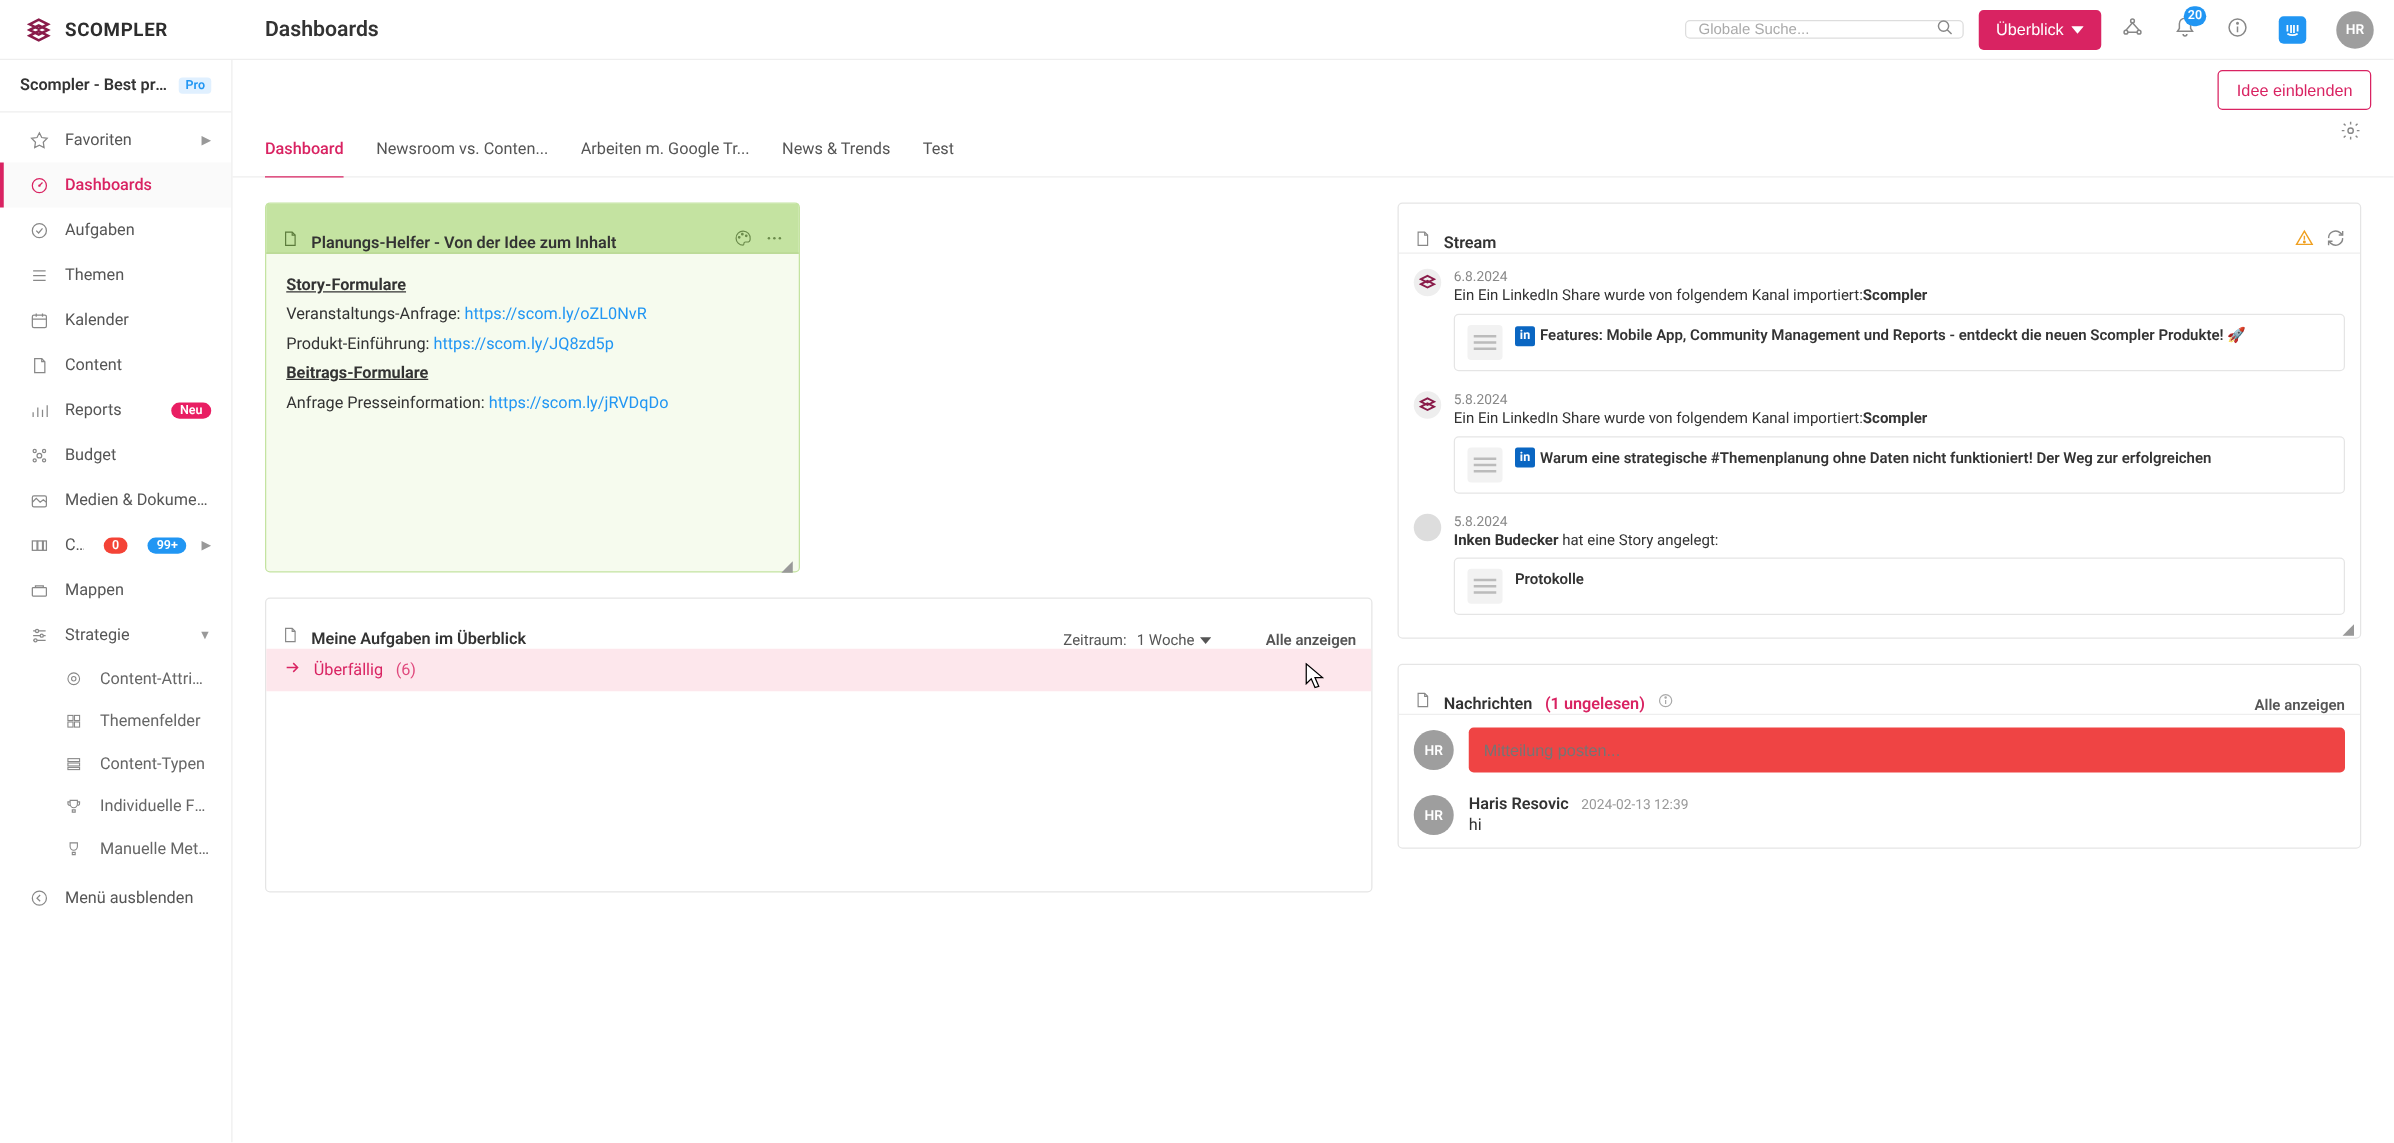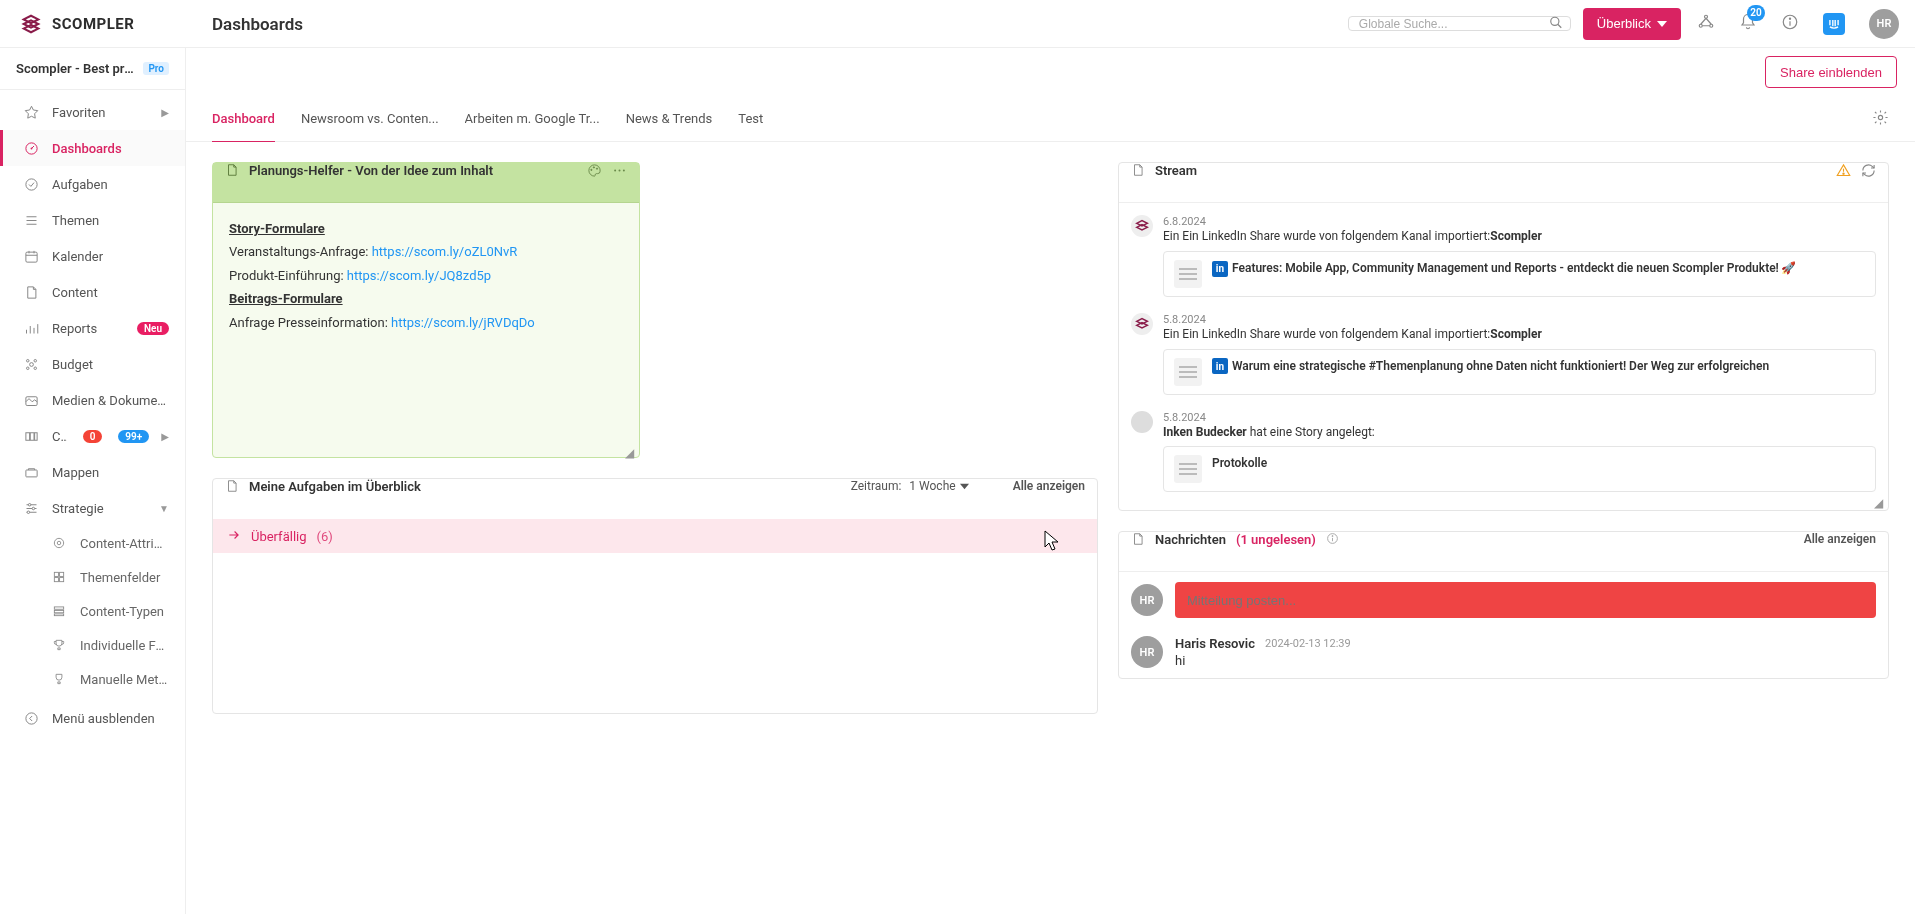--- a/index.html
+++ b/index.html
@@ -38,33 +38,33 @@
   .nav-item .nico { width: 18px; display:flex; justify-content:center; color:#888; }
   .nav-item.active .nico { color:#d92362;}
   .nav-item .label { flex:1; white-space:nowrap; overflow:hidden; text-overflow:ellipsis;}
   .pill { display:inline-block; border-radius:10px; font-size:10px; color:#fff; padding: 1px 7px; font-weight:600; margin-left:4px;}
   .pill.red{background:#f44336;} .pill.blue{background:#2196f3;} .pill.red2{background:#e91e63;}
   .nav-item .chev { color:#999; font-size:10px;}
 
   
   .main { flex:1; display:flex; flex-direction:column; min-width:0;}
   .subheader { height:48px; display:flex; align-items:center; justify-content:flex-end; padding: 0 18px;}
-  .tabs-row { display:flex; align-items:center; border-bottom:1px solid #eee; padding: 0 26px; gap: 26px; height:46px;}
+  .tabs-row { display:flex; border-bottom:1px solid #eee; padding: 0 26px; gap: 26px; height:46px;}
   .tab { color:#555; font-size:13px; height:46px; display:flex; align-items:center; cursor:pointer; position:relative; max-width:160px; white-space:nowrap; overflow:hidden; text-overflow:ellipsis;}
   .tab.active { color:#d92362; font-weight:500;}
   .tab.active::after { content:""; position:absolute; bottom:-1px; left:0; right:0; height:2px; background:#d92362;}
   .tabs-spacer{flex:1;}
   .gear { color:#888; cursor:pointer;}
 
   .dash-body { flex:1; display:flex; gap:20px; padding: 20px 26px 0 26px; min-height:0;}
   .col-left { width:886px; display:flex; flex-direction:column; gap:20px;}
   .col-right { flex:1; display:flex; flex-direction:column; gap:20px; min-width:0;}
 
   .widget { border:1px solid #e5e5e5; border-radius:4px; background:#fff; display:flex; flex-direction:column;}
-  .widget-head { height:40px; display:flex; align-items:flex-start; gap:10px; padding: 0 12px; border-bottom:1px solid #eee; font-weight:600; color:#333; font-size:13px;}
+  .widget-head { height:40px; display:flex; align-items:flex-end; gap:10px; padding: 0 12px; border-bottom:1px solid #eee; font-weight:600; color:#333; font-size:13px;}
   .widget-head .wicon { color:#888;}
   .widget-head .whspacer{flex:1;}
   .widget.green .widget-head { background:#c4e3a1; border-bottom-color:#b5d58f;}
   .widget.green { background:#f6fbee; border-color:#c4e3a1;}
   .widget.green .widget-body { padding: 14px 16px 40px; line-height:1.8; font-size:13px; color:#333; min-height:254px; position:relative;}
   .widget.green a{color:#2196f3; text-decoration:none;}
   .resize-handle { position:absolute; right:2px; bottom:2px; width:12px; height:12px; color:#999; font-size:12px;}
 
   .tasks-widget .widget-head { border-bottom:none;}
   .tasks-head-right{display:flex; align-items:center; gap:8px; font-weight:400; color:#555; font-size:12px;}
@@ -373,21 +373,21 @@
         </div>
       </div>
     </div>
 
     <div class="main">
       <svg class="cursor" width="18" height="22" viewBox="0 0 18 22">
           <path d="M1 1 L1 17 L5 13 L8 20 L11 19 L8 12 L14 12 Z" fill="#fff" stroke="#000" stroke-width="1"></path>
         </svg>
 
       <div class="subheader">
-        <button class="btn-outline">Share einblenden</button>
+        <button class="btn-outline">Idee einblenden</button>
       </div>
 
       <div class="tabs-row">
         <div class="tab active">Dashboard</div>
         <div class="tab">Newsroom vs. Conten...</div>
         <div class="tab">Arbeiten m. Google Tr...</div>
         <div class="tab">News &amp; Trends</div>
         <div class="tab">Test</div>
         <div class="tabs-spacer"></div>
         <span class="gear">

